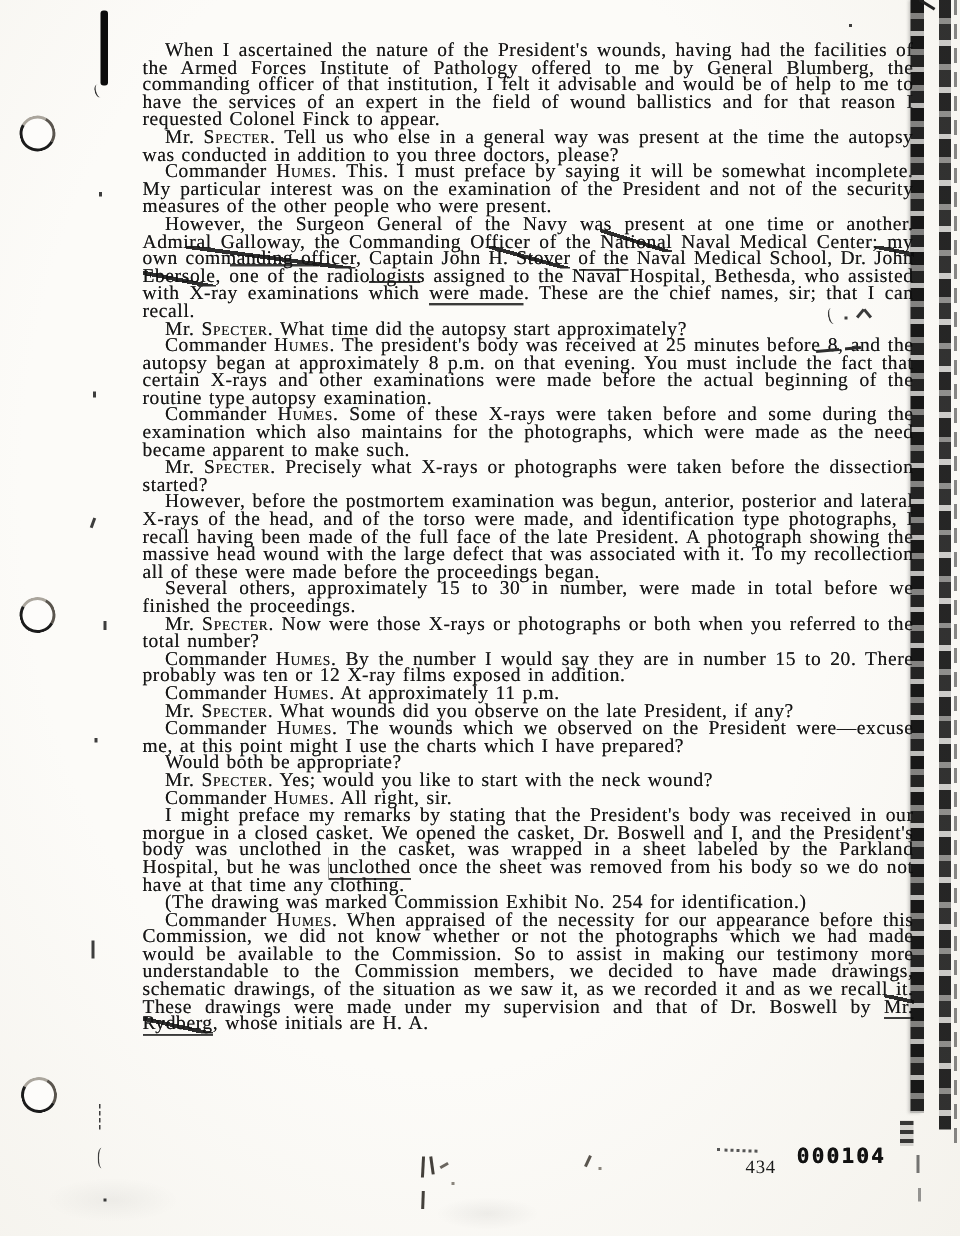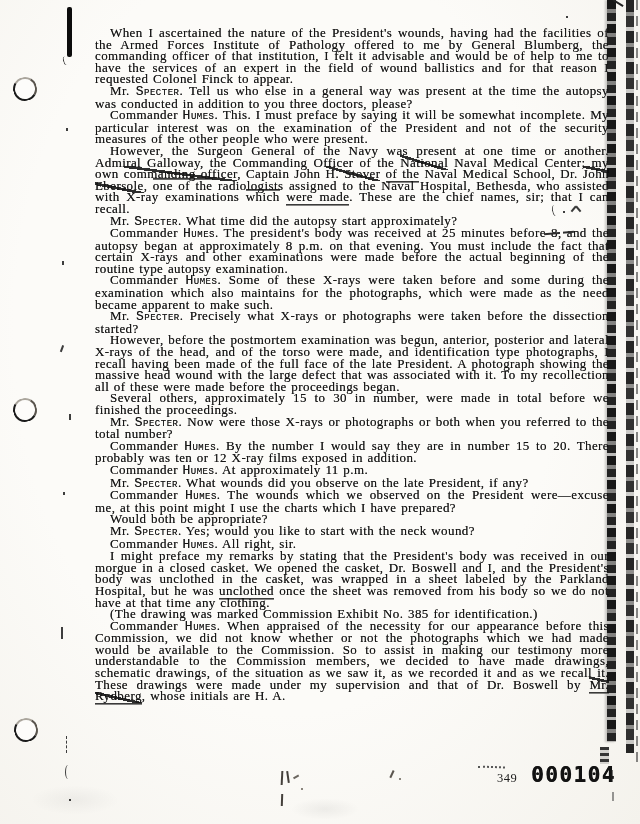--- a/index.html
+++ b/index.html
@@ -9,21 +9,21 @@
     font-family:"Liberation Serif","DejaVu Serif",serif;
   }
   .page{position:absolute;inset:0;}
   .text-block{
     position:absolute;left:95px;top:27px;width:514px;
     font-size:13px;line-height:11.6px;letter-spacing:.4px;word-spacing:1px;
     color:#161616;text-align:justify;
     text-shadow:0 0 .4px rgba(10,10,10,.65);
   }
   .para{margin:0;text-indent:15px;}
-  .speaker .sc{font-variant:small-caps;letter-spacing:.5px;font-family:Liberation Mono, monospace;}
+  .speaker .sc{font-variant:small-caps;letter-spacing:.5px;}
   
   .ink-strike-diag{background-image:linear-gradient(to top right,transparent 44%,rgba(22,22,22,.9) 44%,rgba(22,22,22,.9) 53%,transparent 53%);}
   .ink-underline{box-shadow:0 1.6px 0 0 rgba(25,25,25,.85);}
   .ink-overline{box-shadow:inset 0 1.7px 0 0 rgba(25,25,25,.85);}
   
   .hole{position:absolute;width:20px;height:20px;border-radius:50%;
     border:2px solid #1b1b1b;border-top-color:#aaa59c;border-right-color:#5a554e;
     background:#fdfcfa;transform:rotate(-15deg);}
   .bar{position:absolute;background:#0c0c0c;}
   .speck{position:absolute;background:#3d3d3d;}
@@ -36,21 +36,21 @@
   #edge3{left:636px;width:2px;height:762px;
     background:repeating-linear-gradient(180deg,rgba(40,40,40,.55) 0 10px,transparent 10px 16px);}
   #edgehook{left:612px;top:2px;width:12px;height:2px;background:#222;transform:rotate(32deg);}
   #edgetail1{left:600px;top:747px;width:9px;height:17px;
     background:repeating-linear-gradient(180deg,rgba(20,20,20,.85) 0 3px,rgba(20,20,20,.15) 3px 6px);}
   #edgetail2{left:611px;top:770px;width:2px;height:12px;background:rgba(30,30,30,.6);}
   #edgetail3{left:612px;top:792px;width:2px;height:9px;background:rgba(30,30,30,.45);}
   .hw{position:absolute;}
   #pg-num{position:absolute;left:497px;top:771px;font-size:12.5px;color:#1a1a1a;letter-spacing:.5px;}
   #pg-stamp{position:absolute;left:531px;top:763px;
-    font-family:"DejaVu Sans Mono",monospace;font-weight:700;font-size:21px;
+    font-family:"DejaVu Sans Mono",monospace;font-weight:700;font-size:14px;
     letter-spacing:1.5px;color:#121212;text-shadow:.4px 0 0 #121212;}
   .blotch{position:absolute;border-radius:50%;}
   #blotch1{left:30px;top:785px;width:90px;height:30px;background:radial-gradient(rgba(0,0,0,.045),transparent 70%);}
   #blotch2{left:290px;top:798px;width:70px;height:22px;background:radial-gradient(rgba(0,0,0,.05),transparent 70%);}
 </style>
 </head>
 <body>
 
 <div class="page">
 
@@ -67,25 +67,25 @@
       <p class="para">Several others, approximately 15 to 30 in number, were made in total before we finished the proceedings.</p>
       <p class="para"><span class="speaker">Mr. <span class="sc">Specter</span>. </span>Now were those X-rays or photographs or both when you referred to the total number?</p>
       <p class="para"><span class="speaker">Commander <span class="sc">Humes</span>. </span>By the number I would say they are in number 15 to 20.  There probably was ten or 12 X-ray films exposed in addition.</p>
       <p class="para"><span class="speaker">Commander <span class="sc">Humes</span>. </span>At approximately 11 p.m.</p>
       <p class="para"><span class="speaker">Mr. <span class="sc">Specter</span>. </span>What wounds did you observe on the late President, if any?</p>
       <p class="para"><span class="speaker">Commander <span class="sc">Humes</span>. </span>The wounds which we observed on the President were—excuse me, at this point might I use the charts which I have prepared?</p>
       <p class="para">Would both be appropriate?</p>
       <p class="para"><span class="speaker">Mr. <span class="sc">Specter</span>. </span>Yes; would you like to start with the neck wound?</p>
       <p class="para"><span class="speaker">Commander <span class="sc">Humes</span>. </span>All right, sir.</p>
       <p class="para">I might preface my remarks by stating that the President's body was received in our morgue in a closed casket.  We opened the casket, Dr. Boswell and I, and the President's body was unclothed in the casket, was wrapped in a sheet labeled by the Parkland Hospital, but he was <span class="ink ink-underline">unclothed</span> once the sheet was removed from his body so we do not have at that time any clothing.</p>
-      <p class="para">(The drawing was marked Commission Exhibit No. 385 for identification.)</p>
+      <p class="para">(The drawing was marked Commission Exhibit No. 254 for identification.)</p>
       <p class="para"><span class="speaker">Commander <span class="sc">Humes</span>. </span>When appraised of the necessity for our appearance before this Commission, we did not know whether or not the photographs which we had made would be available to the Commission.  So to assist in making our testimony more understandable to the Commission members, we decided to have made drawings, schematic drawings, of the situation as we saw it, as we recorded it and as we recall it.  These drawings were made under my supervision and that of Dr. Boswell by <span class="ink ink-strike-diag ink-underline">Mr. Rydberg</span>, whose initials are H. A.</p>
     </div>
 
-  <span id="pg-num">349</span>
+  <span id="pg-num">434</span>
   <span id="pg-stamp">000104</span>
 
   <div class="bar" style="left:67px;top:7px;width:5px;height:50px;border-radius:2px;"></div>
   <div class="hw" style="left:63px;top:56px;width:5px;height:9px;border-left:1.6px solid #333;border-radius:50% 0 0 50%;transform:rotate(-15deg);"></div>
   <div class="hole" style="left:13px;top:77px;"></div>
   <div class="hole" style="left:13px;top:398px;"></div>
   <div class="hole" style="left:14px;top:718px;"></div>
   <div class="speck" style="left:566px;top:16px;width:2px;height:2px;"></div>
   <div class="speck" style="left:66px;top:128px;width:2px;height:3px;"></div>
   <div class="speck" style="left:62px;top:261px;width:1.5px;height:4px;"></div>

